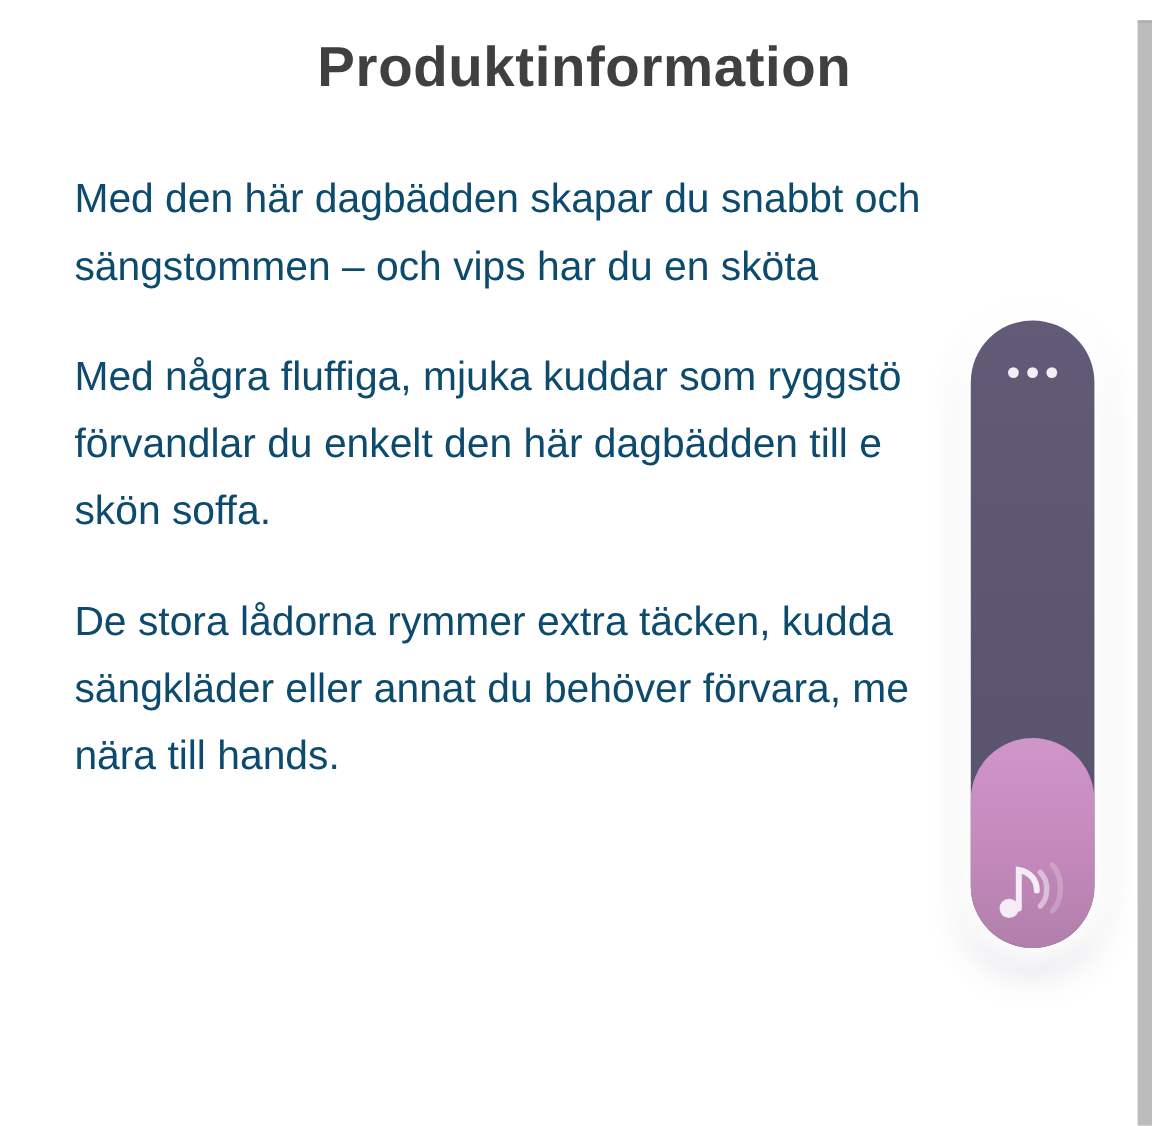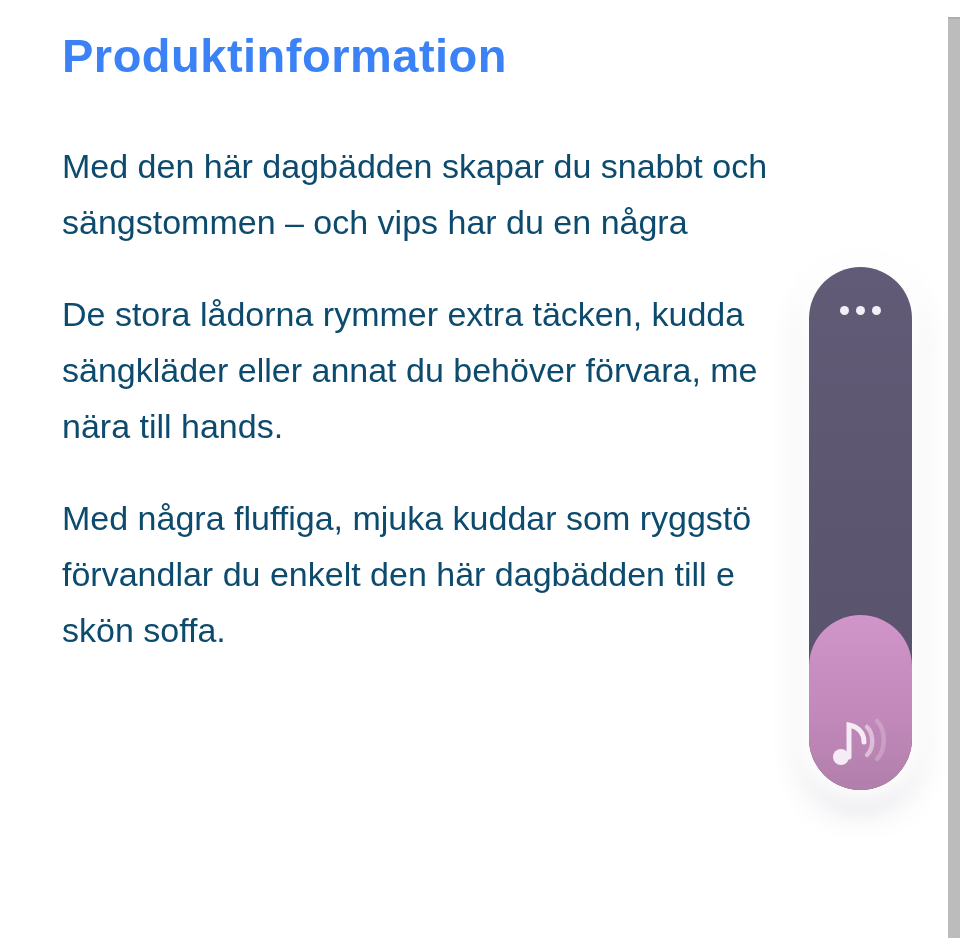--- a/index.html
+++ b/index.html
@@ -16,22 +16,23 @@
     position: absolute;
     inset: 0;
     padding: 0 48px 0 62px;
     background: #ffffff;
   }
   h1.title {
     margin: 26px 0 52px 0;
     font-size: 47px;
     line-height: 60px;
     font-weight: 700;
-    color: #3b82f6;
+    color: #404040;
     letter-spacing: 0.5px;
+    text-align: center;
   }
   .para { margin: 0 0 36px 0; }
   .para .line {
     font-size: 34px;
     line-height: 56px;
     height: 56px;
     color: #0c4a6e;
     white-space: nowrap;
   }
   
@@ -91,33 +92,33 @@
 </style>
 </head>
 <body>
 
 <div class="page">
 
   <h1 class="title">Produktinformation</h1>
 
   <div class="para">
     <div class="line">Med den här dagbädden skapar du snabbt och</div>
-    <div class="line">sängstommen – och vips har du en några</div>
+    <div class="line">sängstommen – och vips har du en sköta</div>
+  </div>
+
+  <div class="para">
+    <div class="line">Med några fluffiga, mjuka kuddar som ryggstö</div>
+    <div class="line">förvandlar du enkelt den här dagbädden till e</div>
+    <div class="line">skön soffa.</div>
   </div>
 
   <div class="para">
     <div class="line">De stora lådorna rymmer extra täcken, kudda</div>
     <div class="line">sängkläder eller annat du behöver förvara, me</div>
     <div class="line">nära till hands.</div>
-  </div>
-
-  <div class="para">
-    <div class="line">Med några fluffiga, mjuka kuddar som ryggstö</div>
-    <div class="line">förvandlar du enkelt den här dagbädden till e</div>
-    <div class="line">skön soffa.</div>
   </div>
 
 
 </div>
 
 <div class="widget">
 
   <div class="dots-row">
     <span class="dot"></span>
     <span class="dot"></span>

